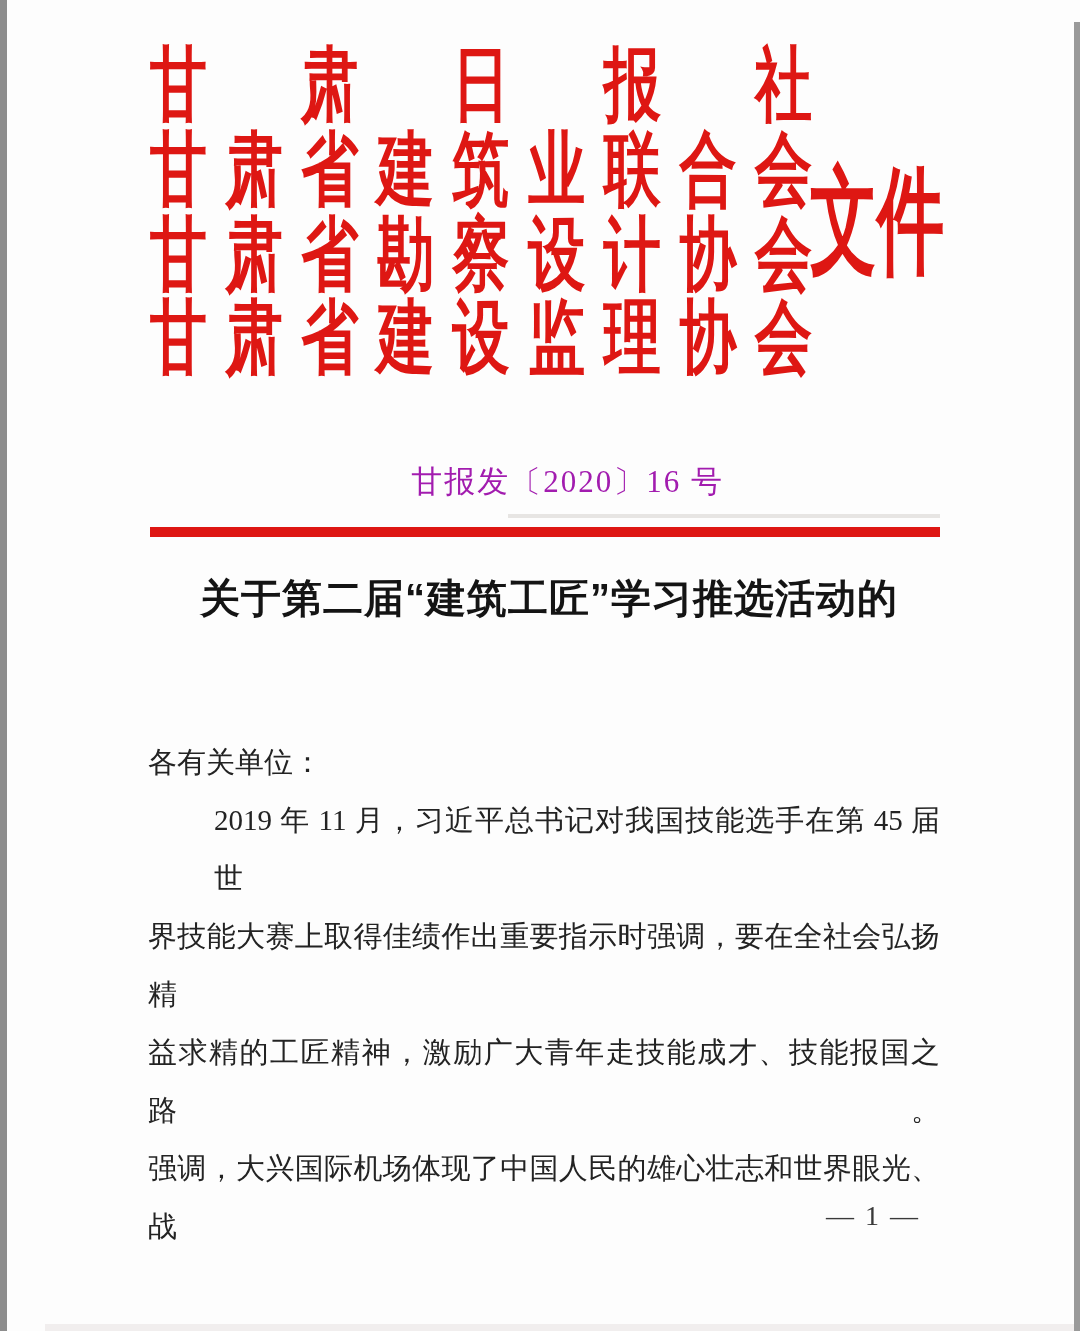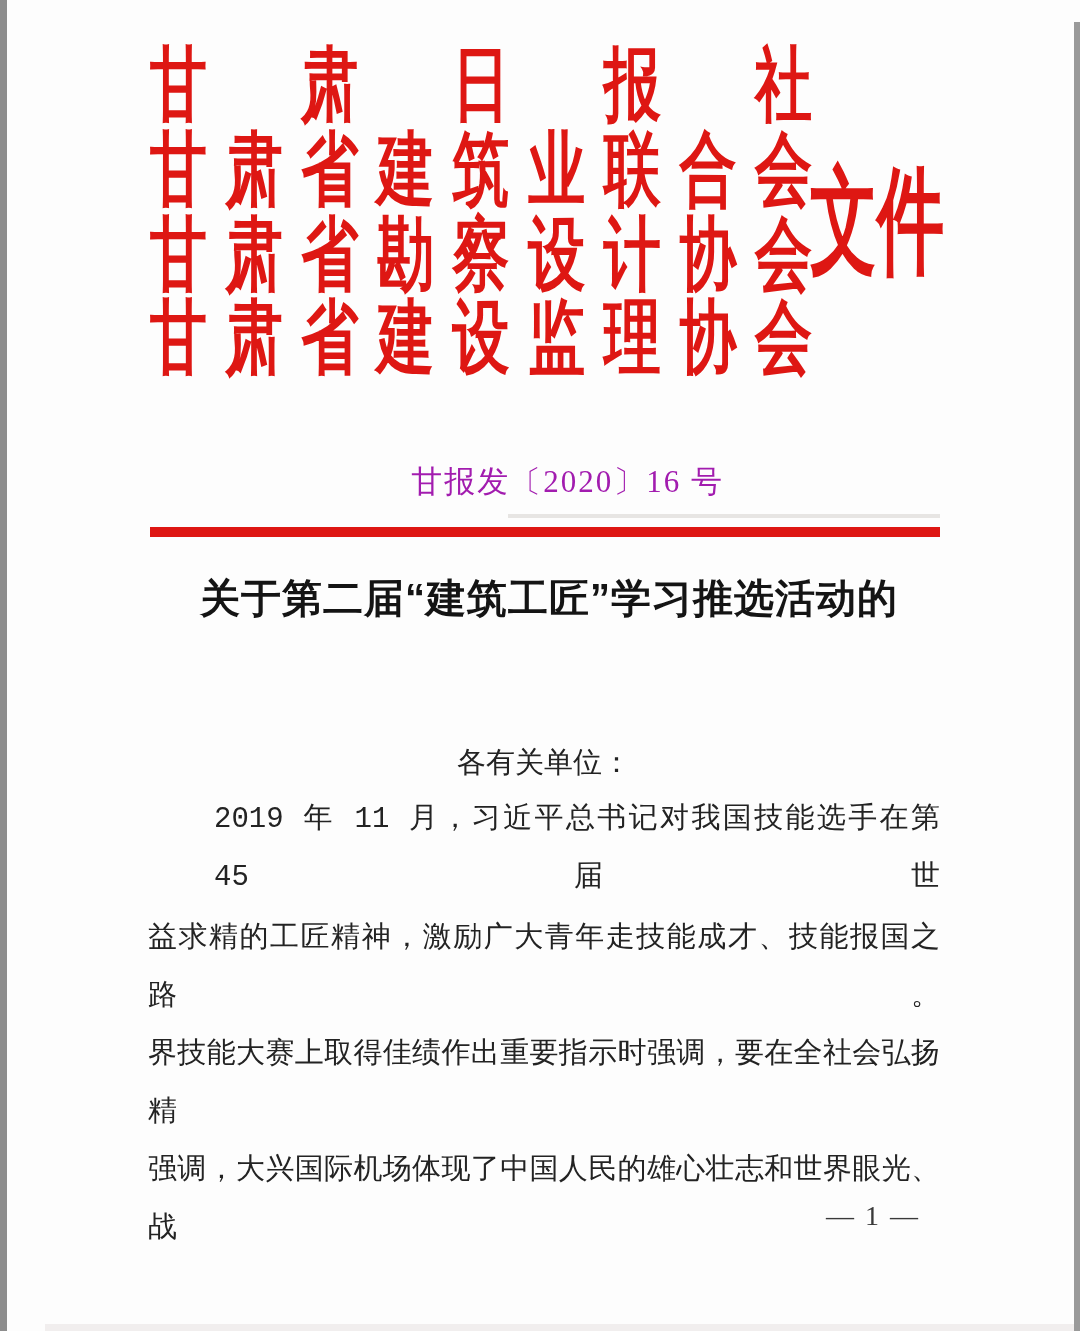--- a/index.html
+++ b/index.html
@@ -59,28 +59,28 @@
     text-align:center;color:#141414;
     font-family:"Liberation Sans", sans-serif;
     font-weight:800;font-size:40px;line-height:58px;letter-spacing:1px;
   }
   .doc-title .title-line{display:block;white-space:nowrap;}
 
   .doc-body{
     position:absolute;left:148px;top:733px;width:792px;
     color:var(--ink);font-size:29px;
   }
-  .salutation{line-height:58px;text-align:center;}
+  .salutation{line-height:58px;text-align:left;}
   .body-line{
     line-height:58px;
     text-align:justify;
     text-align-last:justify;
     text-justify:inter-character;
   }
-  .body-line.indent{padding-left:66px;box-sizing:border-box;font-family:Liberation Mono, monospace;}
+  .body-line.indent{padding-left:66px;box-sizing:border-box;}
 
   .page-number{
     position:absolute;left:150px;top:1200px;width:790px;
     padding-right:20px;box-sizing:border-box;
     text-align:right;color:#3a3a3a;font-size:28px;letter-spacing:2px;
   }
 </style>
 </head>
 <body>
 
@@ -139,21 +139,21 @@
 
   <div class="red-rule"></div>
 
   <h1 class="doc-title">
     <span class="title-line">关于第二届“建筑工匠”学习推选活动的</span>
   </h1>
 
   <main class="doc-body">
     <div class="salutation">各有关单位：</div>
     <div class="body-line indent">2019 年 11 月，习近平总书记对我国技能选手在第 45 届世</div>
+    <div class="body-line">界技能大赛上取得佳绩作出重要指示时强调，要在全社会弘扬精</div>
     <div class="body-line">益求精的工匠精神，激励广大青年走技能成才、技能报国之路。</div>
-    <div class="body-line">界技能大赛上取得佳绩作出重要指示时强调，要在全社会弘扬精</div>
     <div class="body-line">强调，大兴国际机场体现了中国人民的雄心壮志和世界眼光、战</div>
 
   </main>
 
   <div class="page-number">— 1 —</div>
 
 </div>
 
 </body></html>

